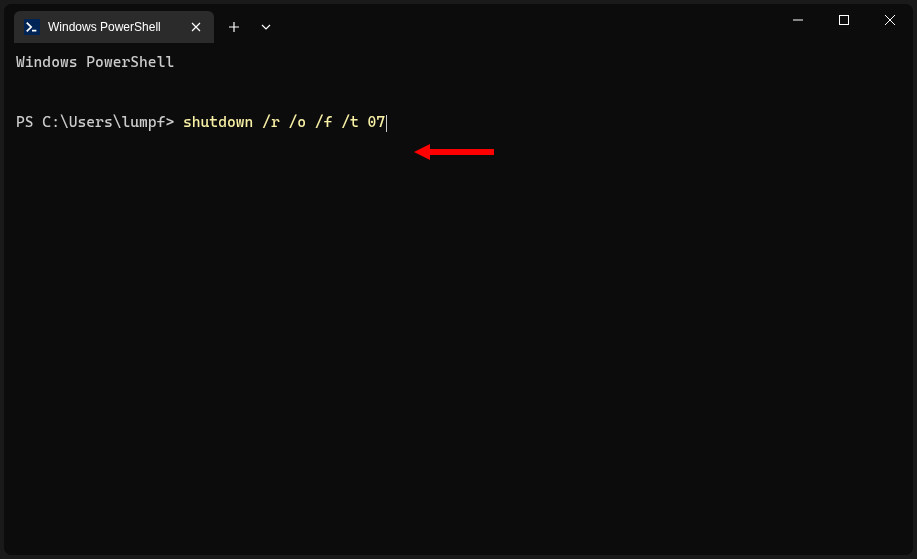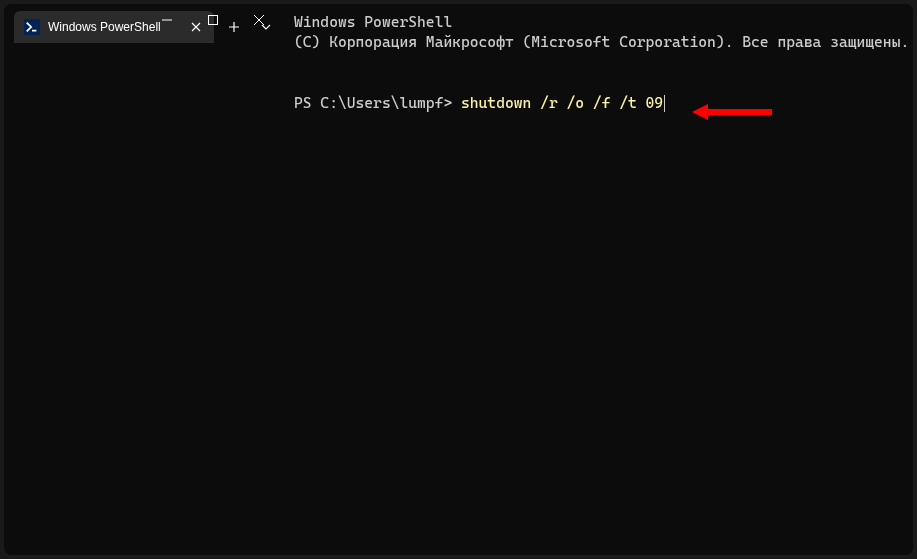--- a/index.html
+++ b/index.html
@@ -10,21 +10,21 @@
       overflow: hidden;
       font-family: "Segoe UI", sans-serif;
       padding: 4px;
     }
     .window {
       width: 100%;
       height: 100%;
       background: #0c0c0c;
       border-radius: 8px;
       display: flex;
-      flex-direction: row;
+      flex-direction: column;
       overflow: hidden;
       position: relative;
     }
     .titlebar {
       height: 40px;
       display: flex;
       align-items: center;
       background: #0c0c0c;
       position: relative;
     }
@@ -185,23 +185,22 @@
       <div class="win-btn">
         <svg viewBox="0 0 10 10">
             <path d="M0 0 L10 10 M10 0 L0 10" stroke="#fff" stroke-width="1"></path>
           </svg>
       </div>
     </div>
   </div>
 
   <div class="terminal">
     <div class="line">Windows PowerShell</div>
-    <div class="line">(C) Корпорация Майкрософт (Microsoft Corporation). Все права защищены.</div>
     <div class="blank"></div>
     <div class="blank"></div>
-    <div class="prompt-line"><span class="prompt">PS C:\Users\lumpf&gt; </span><span class="command">shutdown /r /o /f /t 09</span><span class="cursor"></span></div>
+    <div class="prompt-line"><span class="prompt">PS C:\Users\lumpf&gt; </span><span class="command">shutdown /r /o /f /t 07</span><span class="cursor"></span></div>
 
     <svg class="arrow" width="80" height="20" viewBox="0 0 80 20">
       <path d="M80 10 L12 10" stroke="#ff0000" stroke-width="6"></path>
       <path d="M0 10 L16 2 L16 18 Z" fill="#ff0000"></path>
     </svg>
   </div>
 </div>
 
 </body></html>

